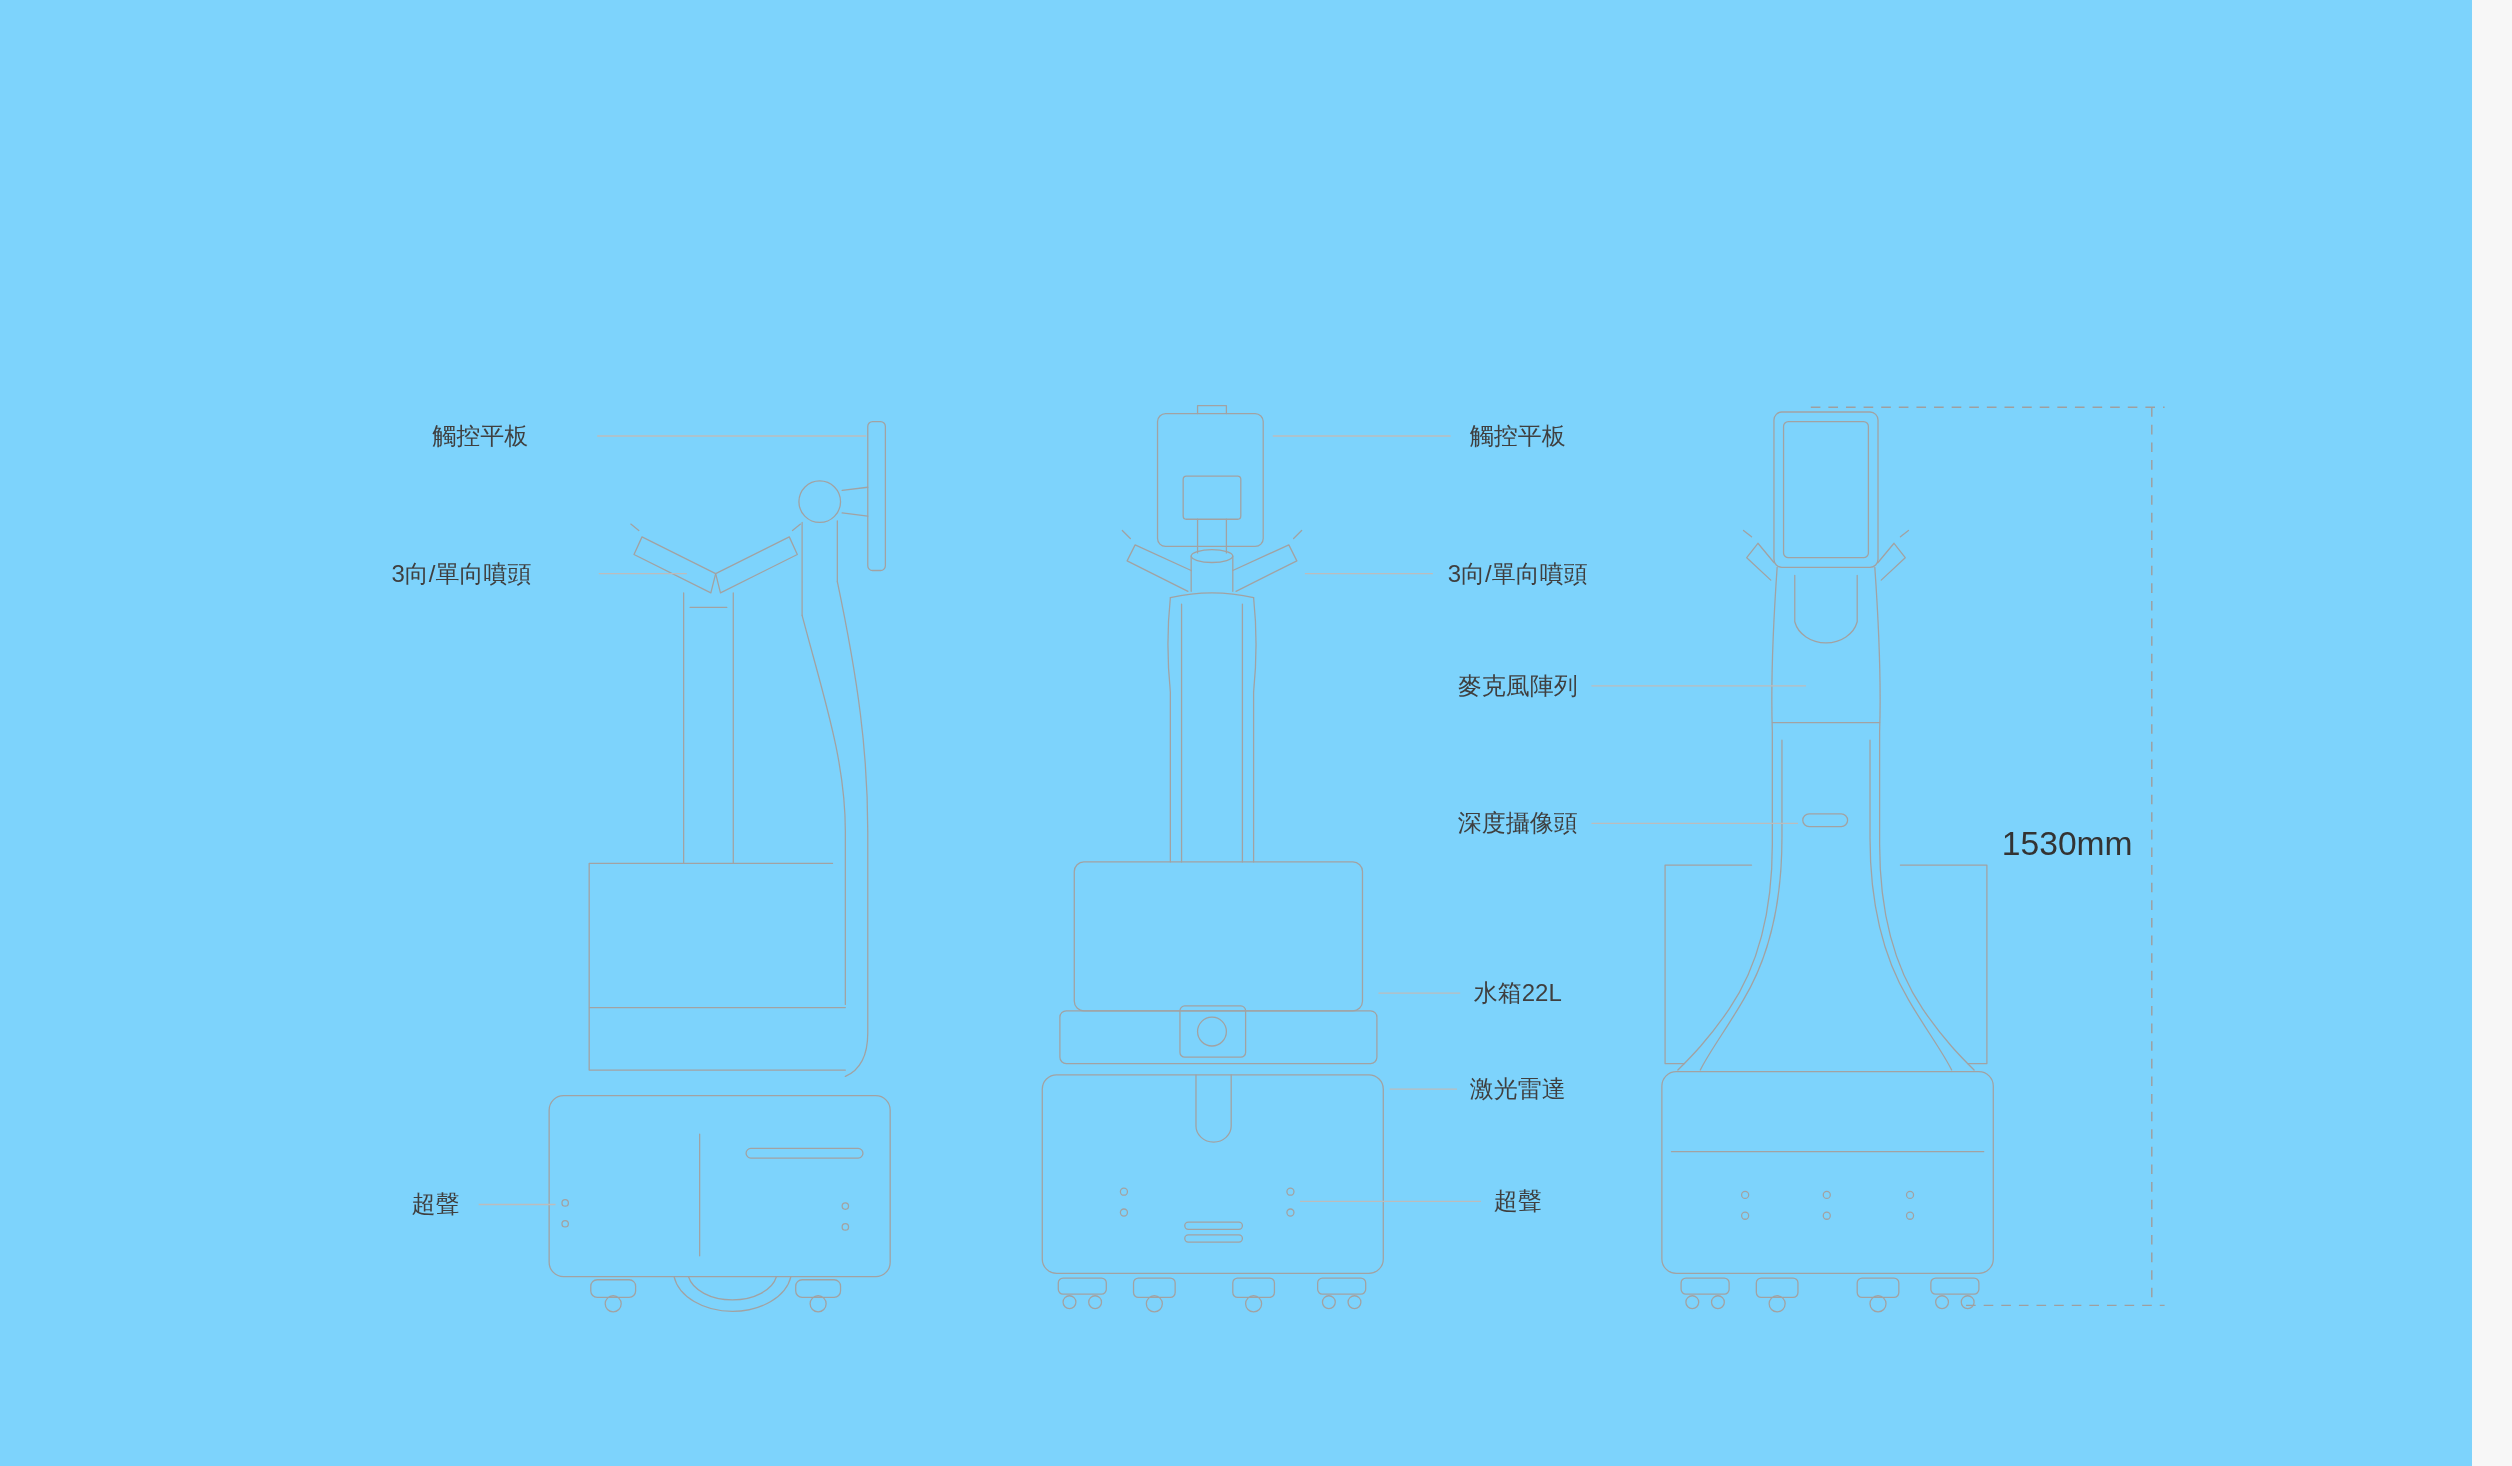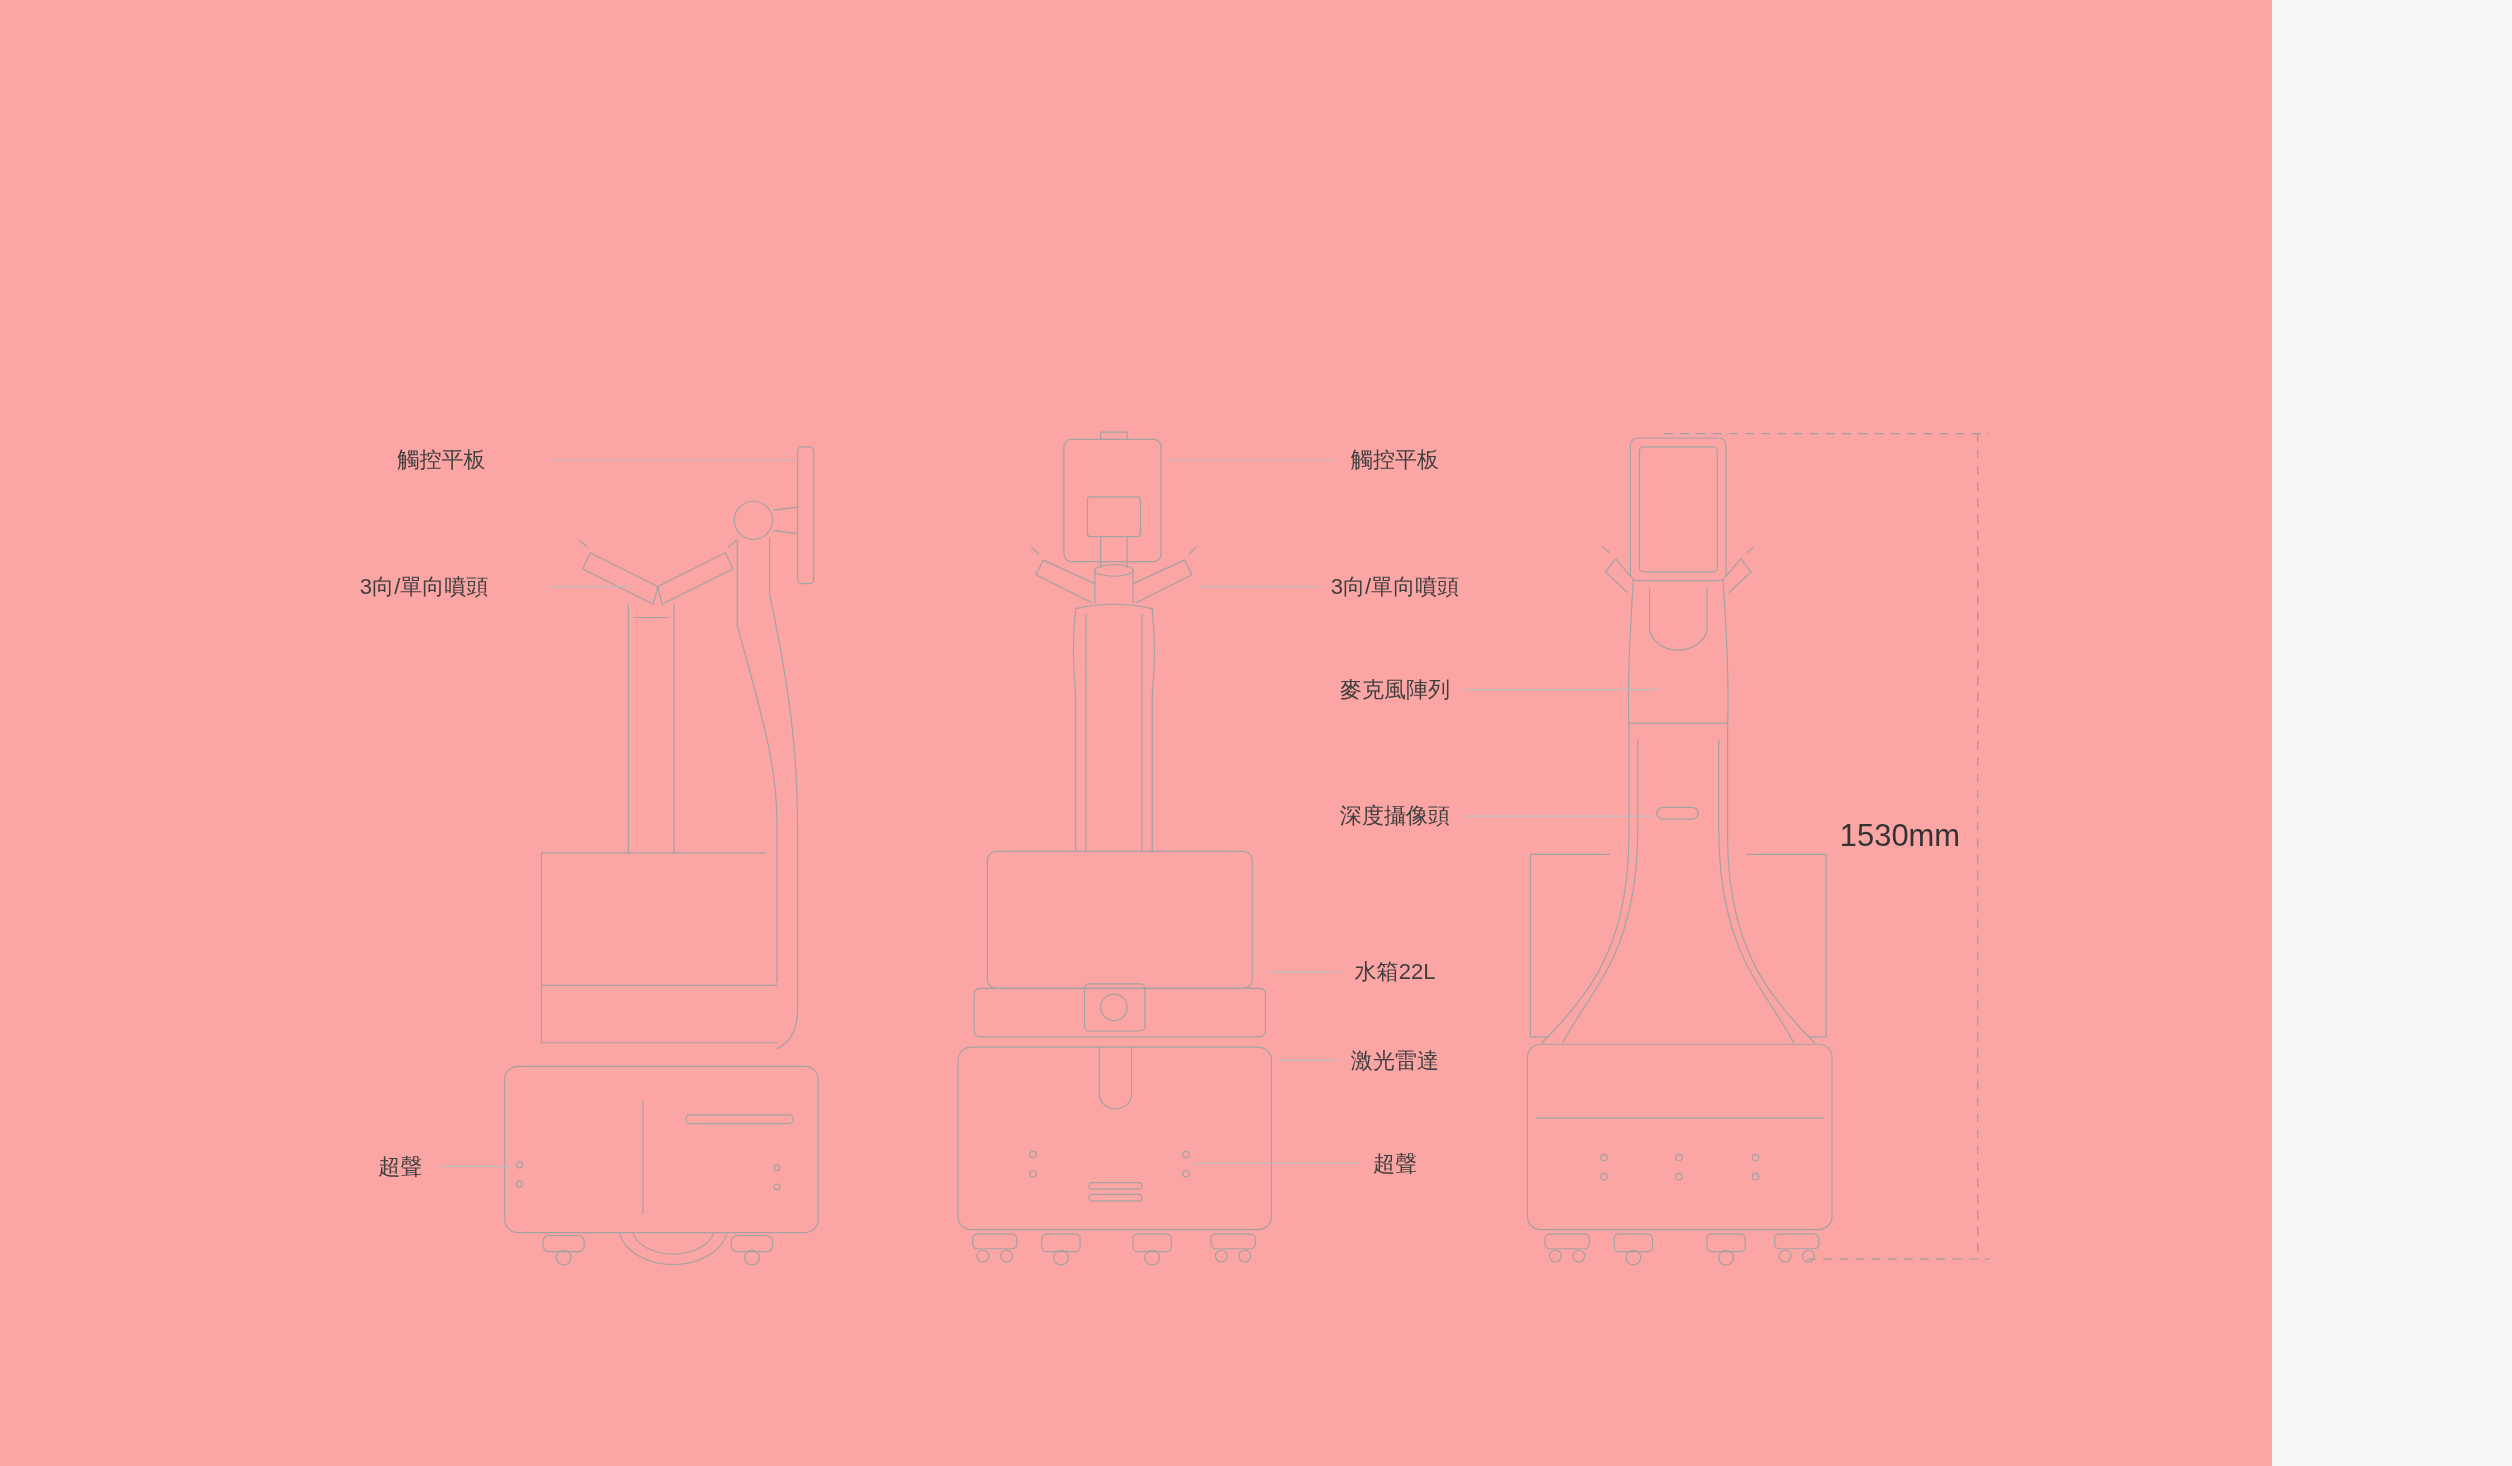--- a/index.html
+++ b/index.html
@@ -2,23 +2,23 @@
 <html style="font-size:10px"><head>
 <meta charset="utf-8">
 <style>
   html, body {
     margin: 0;
     padding: 0;
     background: #f7f7f7;
   }
   .stage {
     position: relative;
-    width: 2272px;
+    width: 2472px;
     height: 1466px;
-    background: #fca5a5;
+    background: #7dd3fc;
     font-family: "Liberation Sans", sans-serif;
     overflow: hidden;
   }
   .stage svg {
     position: absolute;
     inset: 0;
     width: 100%;
     height: 100%;
     display: block;
   }

